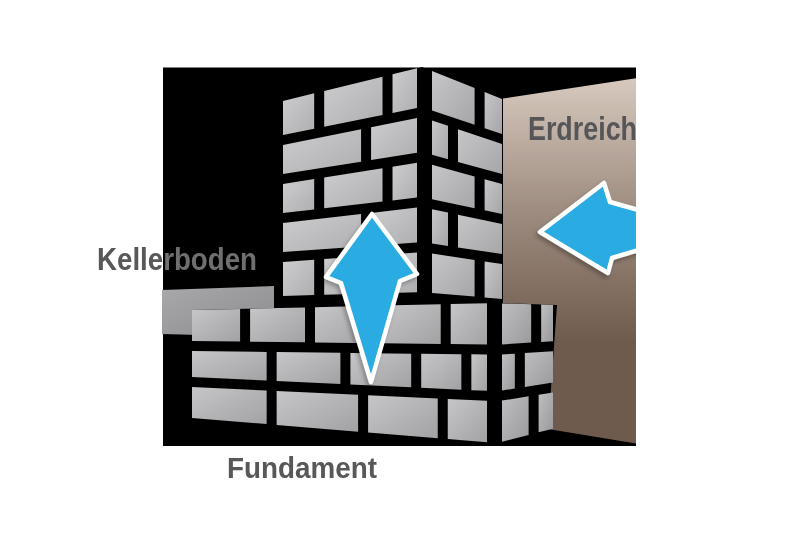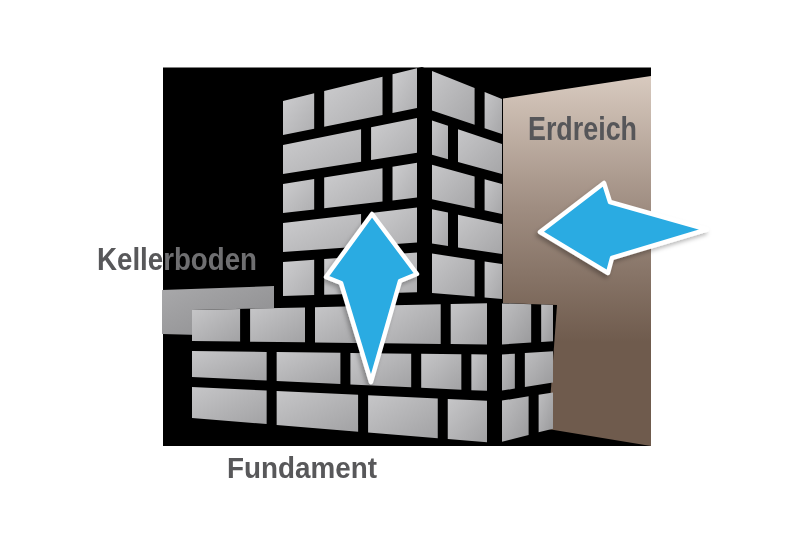--- a/index.html
+++ b/index.html
@@ -3,21 +3,21 @@
 <meta charset="utf-8">
 <style>
   html, body {
     margin: 0;
     padding: 0;
     background: #ffffff;
     font-family: "Liberation Sans", sans-serif;
   }
   .stage {
     position: relative;
-    width: 800px;
+    width: 636px;
     height: 558px;
     background: #ffffff;
     overflow: hidden;
   }
   svg { display: block; }
   text {
     font-family: "Liberation Sans", "DejaVu Sans", sans-serif;
     font-weight: 700;
   }
 </style>

